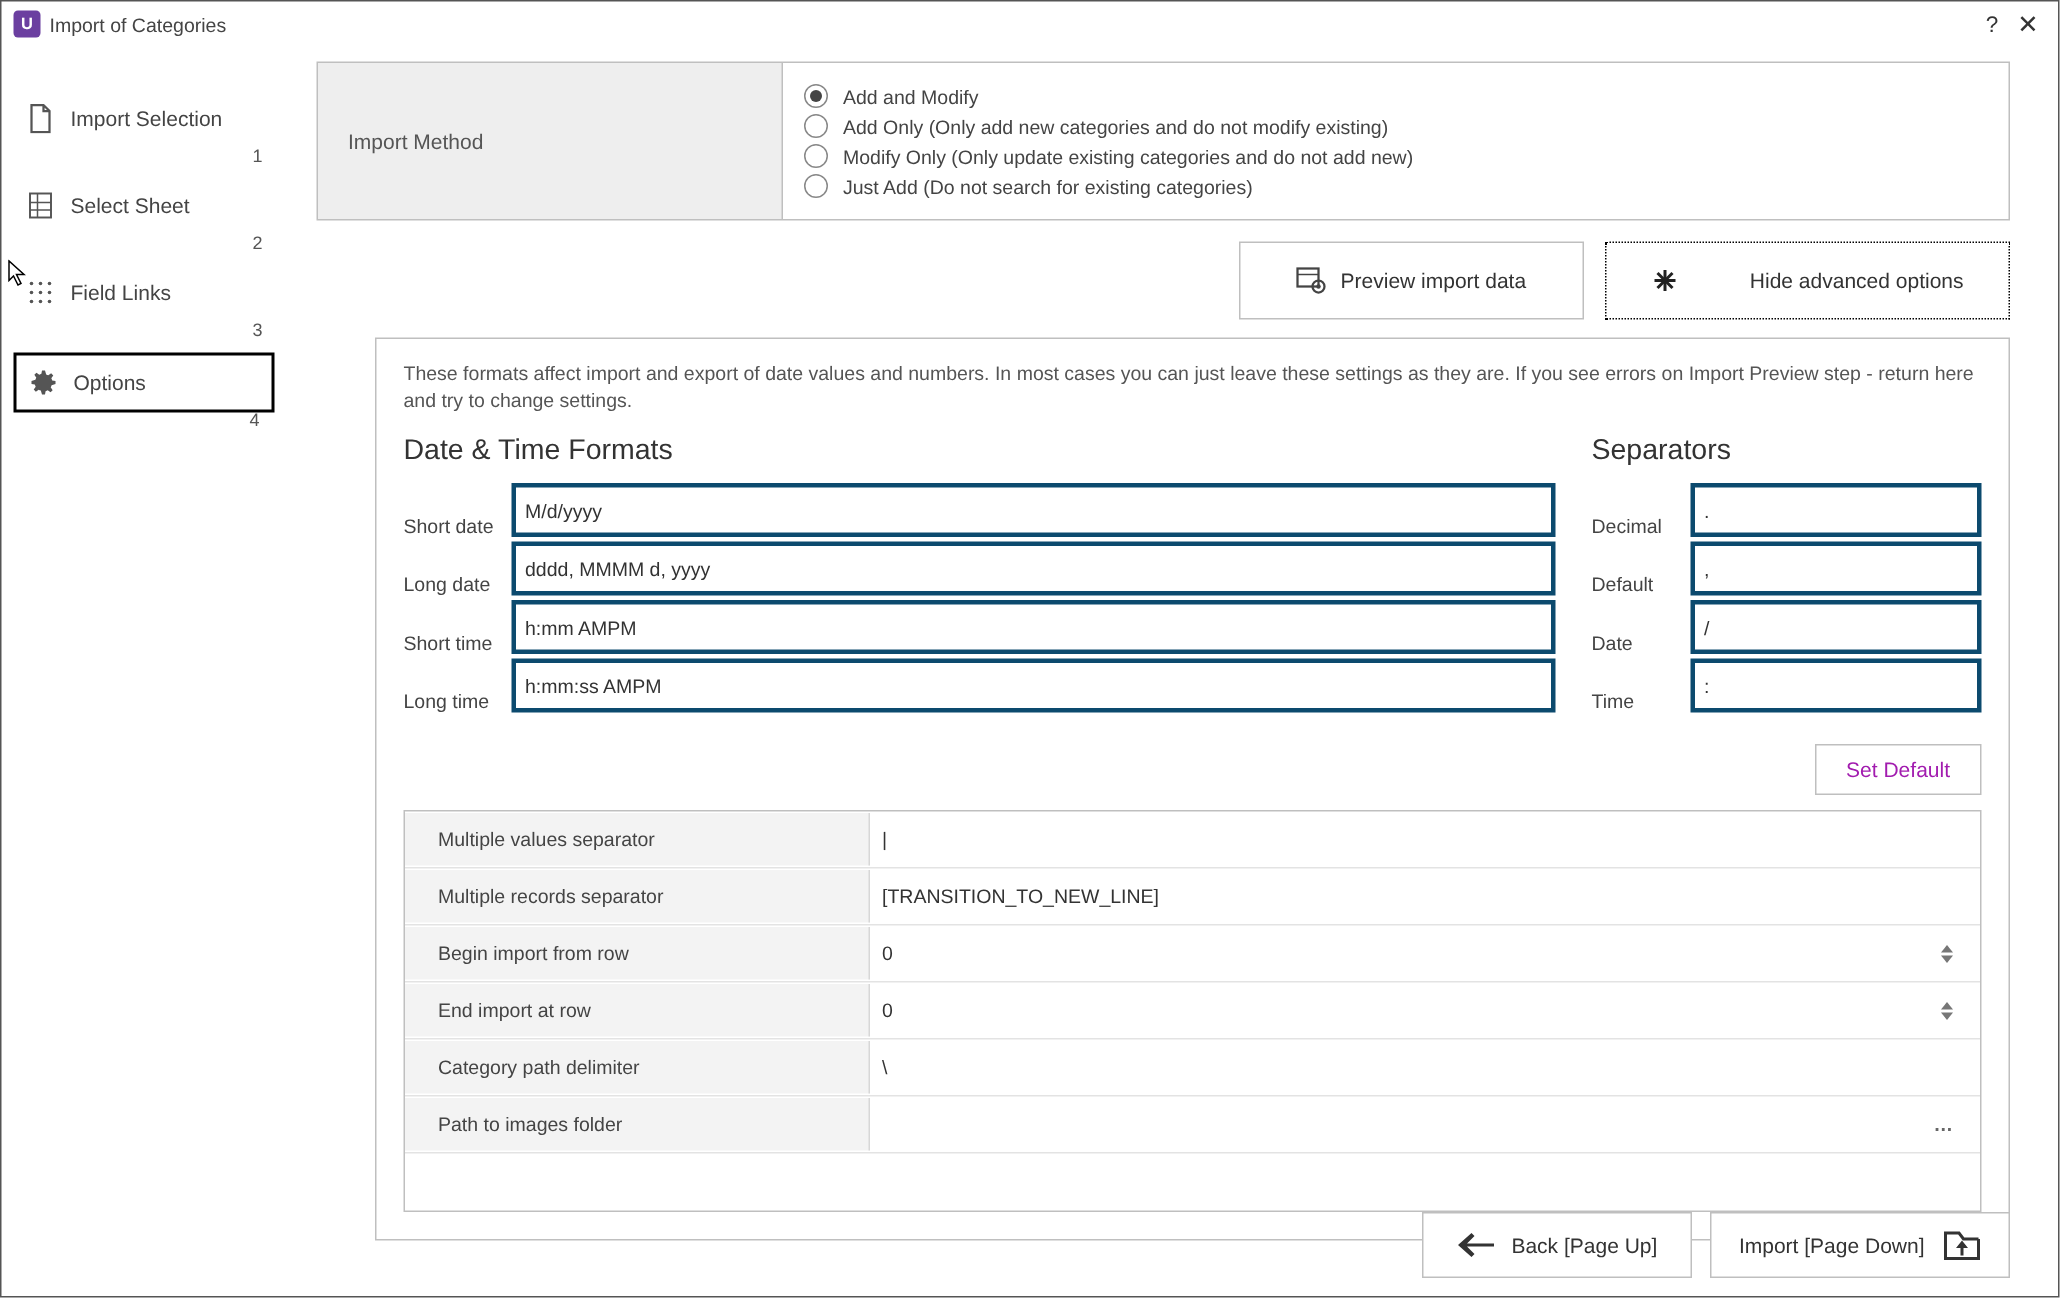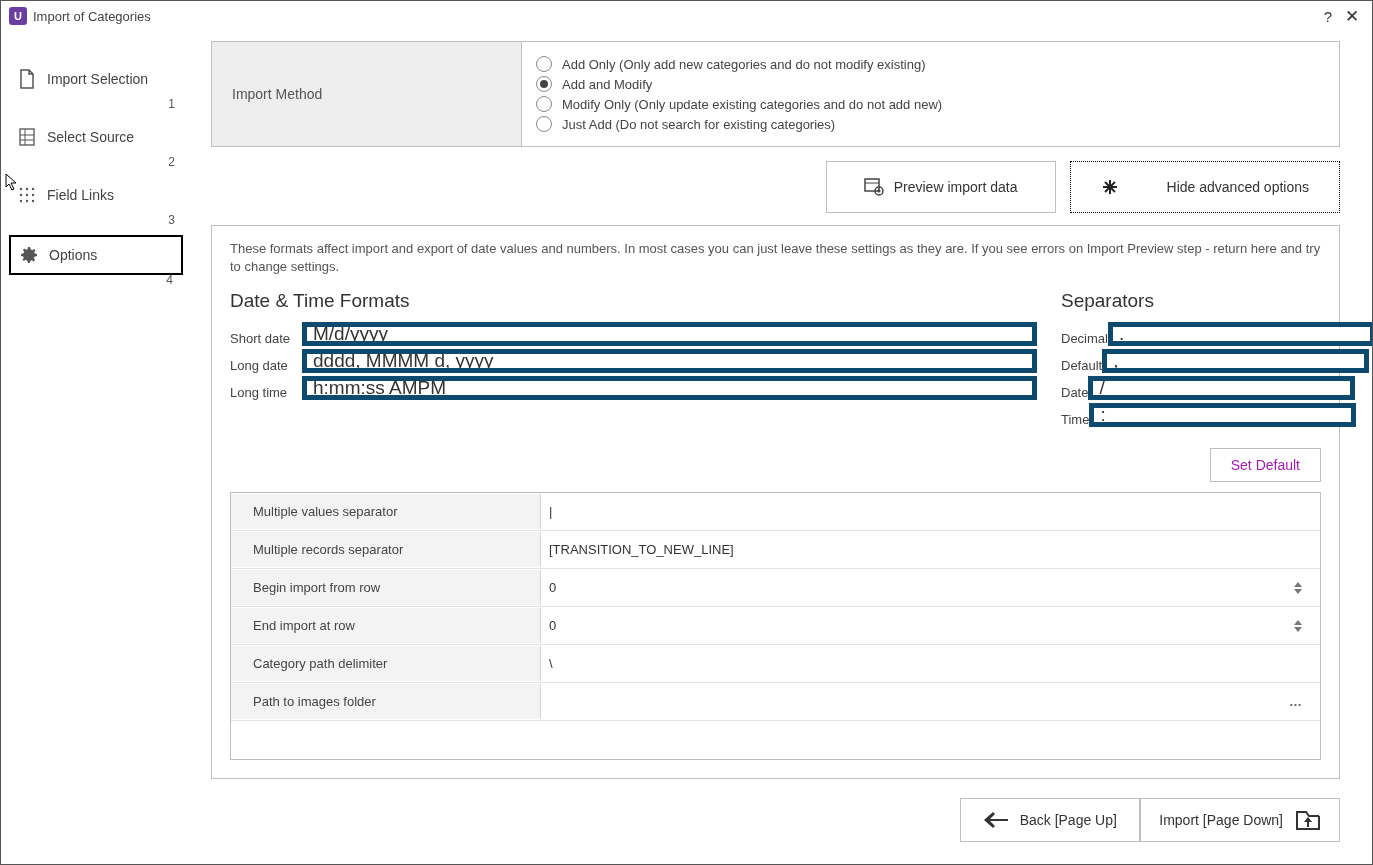--- a/index.html
+++ b/index.html
@@ -82,32 +82,33 @@
     display:flex; align-items:center; gap:10px;
     cursor:pointer; background:#fff;
     font-size:14px; color:#333;
     min-width: 230px;
     justify-content:center;
   }
   .bigbtn.dashed { border:1px dotted #000;gap:48px; }
   .formats-panel {
     border:1px solid #bfbfbf;
     padding: 14px 18px 18px 18px;
+    margin-left: 39px;
   }
   .hint { color:#555; font-size:13px; margin-bottom:8px; line-height:1.4;}
   .grid-two { display:flex; gap: 24px; }
   .col1 { flex:1; }
   .col2 { width: 260px;}
   h3.sec { font-size:19px; font-weight:400; color:#333; margin:6px 0 10px 0; }
   .frow { display:flex; align-items:flex-end; margin:3px 0; }
   .frow .flab { width:72px; color:#444; font-size:13px; }
   .col2 .frow .flab { width:70px; }
   input.tinput {
-    flex:1; height:24px; border:5px solid #0c4a6e; padding:0 6px;
-    font-family:inherit; font-size:19px; color:#333; background:#fff;
+    flex:1; height:36px; border:3px solid #0c4a6e; padding:0 6px;
+    font-family:inherit; font-size:13px; color:#333; background:#fff;
   }
   .setdef-row { display:flex; justify-content:flex-end; margin:18px 0 10px 0;}
   .btn-small {
     border:1px solid #bfbfbf; padding:8px 20px; cursor:pointer;
     background:#fff; font-size:14px; color:#a21caf;
   }
   .opttable {
     border:1px solid #bfbfbf;
   }
   .optrow {
@@ -136,22 +137,22 @@
   }
   .spinner .tri {
     width:0;height:0;border-left:4px solid transparent;
     border-right:4px solid transparent; cursor:pointer;
   }
   .spinner .up{border-bottom:5px solid #777;}
   .spinner .down{border-top:5px solid #777;}
   .ellips { color:#666; padding-right:10px; cursor:pointer; font-weight:bold;}
   .optlast { height:20px; }
   .footer {
-    position:absolute; right:32px; bottom:22px;
-    display:flex; 
+    position:absolute; right:32px; bottom:12px;
+    display:flex; gap:12px;
   }
   .footbtn {
     border:1px solid #bfbfbf; background:#fff; cursor:pointer;
     display:flex; align-items:center; gap:12px;
     padding:10px 18px;
     min-width:180px; justify-content:center;
     font-size:14px; color:#333;
   }
   svg { display:block; }
   .cursor-arrow {
@@ -184,21 +185,21 @@
     </div>
     <div class="step">
       <span class="sicon">
         <svg width="18" height="20" viewBox="0 0 18 20">
             <rect x="2" y="2" width="14" height="16" fill="none" stroke="#555" stroke-width="1.3"></rect>
             <line x1="2" y1="8" x2="16" y2="8" stroke="#555"></line>
             <line x1="2" y1="13" x2="16" y2="13" stroke="#555"></line>
             <line x1="7" y1="2" x2="7" y2="18" stroke="#555"></line>
           </svg>
       </span>
-      <span class="slabel">Select Source</span>
+      <span class="slabel">Select Sheet</span>
       <span class="num">2</span>
     </div>
     <div class="step">
       <span class="sicon">
         <svg width="18" height="18" viewBox="0 0 18 18">
           <g fill="#555">
               <circle cx="3" cy="3" r="1.2"></circle>
               <circle cx="9" cy="3" r="1.2"></circle>
               <circle cx="15" cy="3" r="1.2"></circle>
               <circle cx="3" cy="9" r="1.2"></circle>
@@ -223,26 +224,26 @@
       <span class="num">4</span>
     </div>
   </div>
 
   <div class="content">
 
     <div class="panel">
       <div class="lefthead">Import Method</div>
       <div class="rightopts">
         <div class="radio-row">
+          <span class="radio selected"></span>
+          <span class="rlabel">Add and Modify</span>
+        </div>
+        <div class="radio-row">
           <span class="radio"></span>
           <span class="rlabel">Add Only (Only add new categories and do not modify existing)</span>
-        </div>
-        <div class="radio-row">
-          <span class="radio selected"></span>
-          <span class="rlabel">Add and Modify</span>
         </div>
         <div class="radio-row">
           <span class="radio"></span>
           <span class="rlabel">Modify Only (Only update existing categories and do not add new)</span>
         </div>
         <div class="radio-row">
           <span class="radio"></span>
           <span class="rlabel">Just Add (Do not search for existing categories)</span>
         </div>
       </div>
@@ -283,20 +284,24 @@
           <h3 class="sec">Date &amp; Time Formats</h3>
           <div class="frow">
             <div class="flab">Short date</div>
             <input class="tinput" value="M/d/yyyy" style="">
           </div>
           <div class="frow">
             <div class="flab">Long date</div>
             <input class="tinput" value="dddd, MMMM d, yyyy" style="">
           </div>
           <div class="frow">
+            <div class="flab">Short time</div>
+            <input class="tinput" value="h:mm AMPM" style="">
+          </div>
+          <div class="frow">
             <div class="flab">Long time</div>
             <input class="tinput" value="h:mm:ss AMPM" style="">
           </div>
         </div>
         <div class="col2">
           <h3 class="sec">Separators</h3>
           <div class="frow">
             <div class="flab">Decimal</div>
             <input class="tinput" value="." style="">
           </div>

